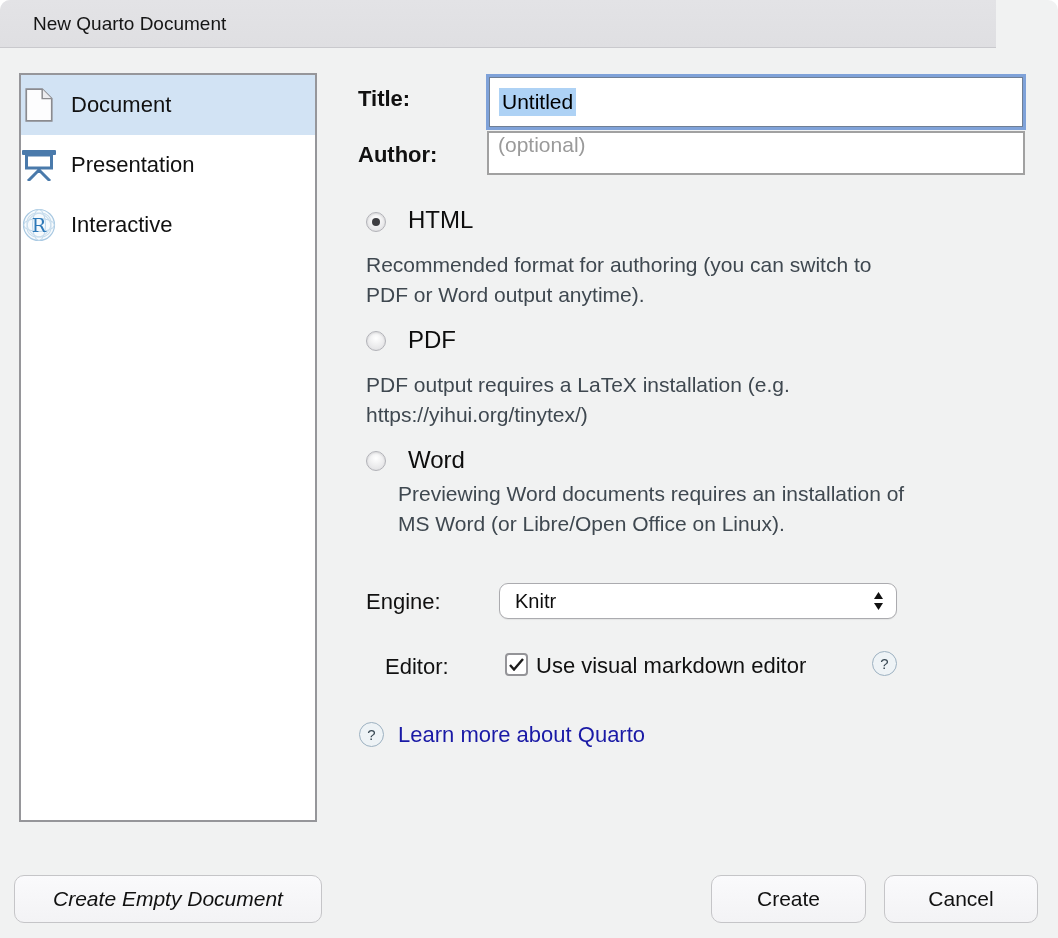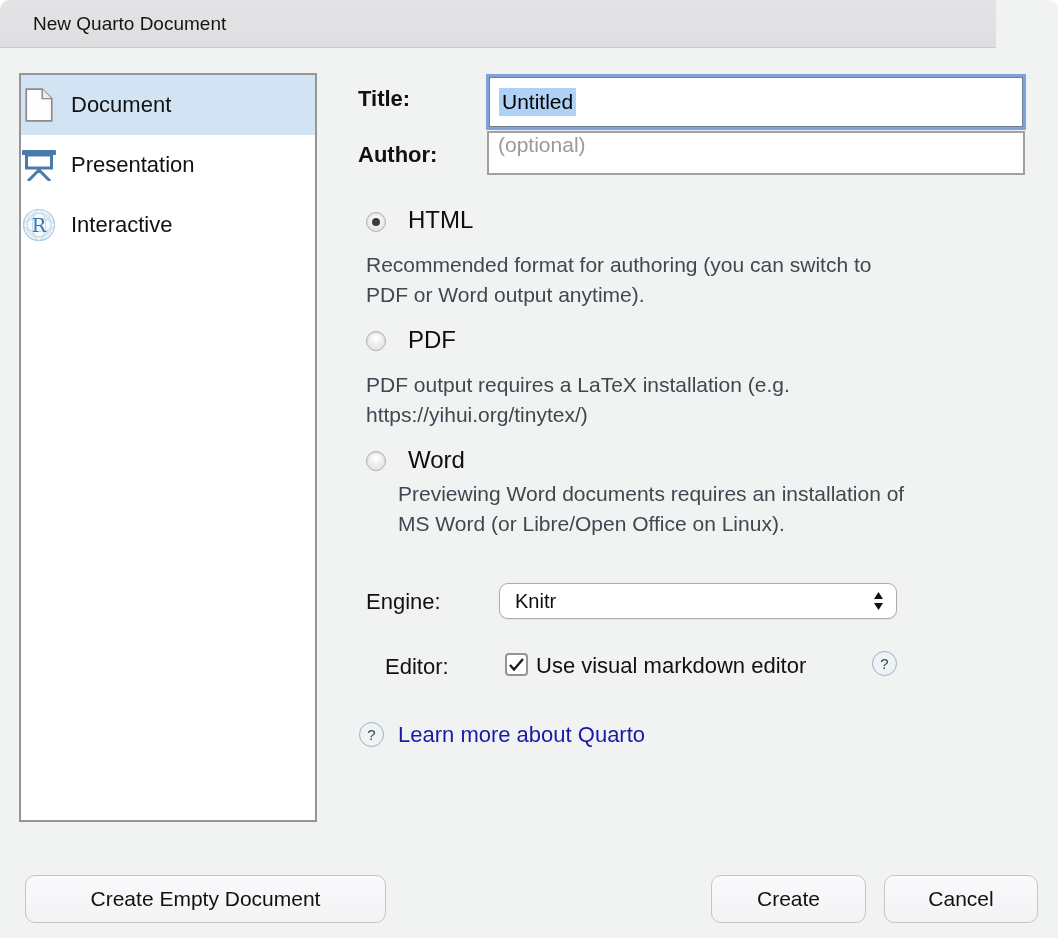--- a/index.html
+++ b/index.html
@@ -191,17 +191,17 @@
   <div class="abs plain-label" style="left:536px; top:653px;">Use visual markdown editor</div>
   <div class="abs help-circle" style="left:872px; top:651px;">
     <span>?</span>
   </div>
 
   <div class="abs help-circle" style="left:359px; top:722px;">
     <span>?</span>
   </div>
   <div class="abs link" style="left:398px; top:722px;">Learn more about Quarto</div>
 
-  <div class="btn" style="left:25px; width:361px;">Create Empty Document</div>
+  <div class="btn" style="left:14px; width:308px;font-style:italic;">Create Empty Document</div>
   <div class="btn" style="left:884px; width:154px;">Cancel</div>
   <div class="btn" style="left:711px; width:155px;">Create</div>
 
 </div>
 
 </body></html>

